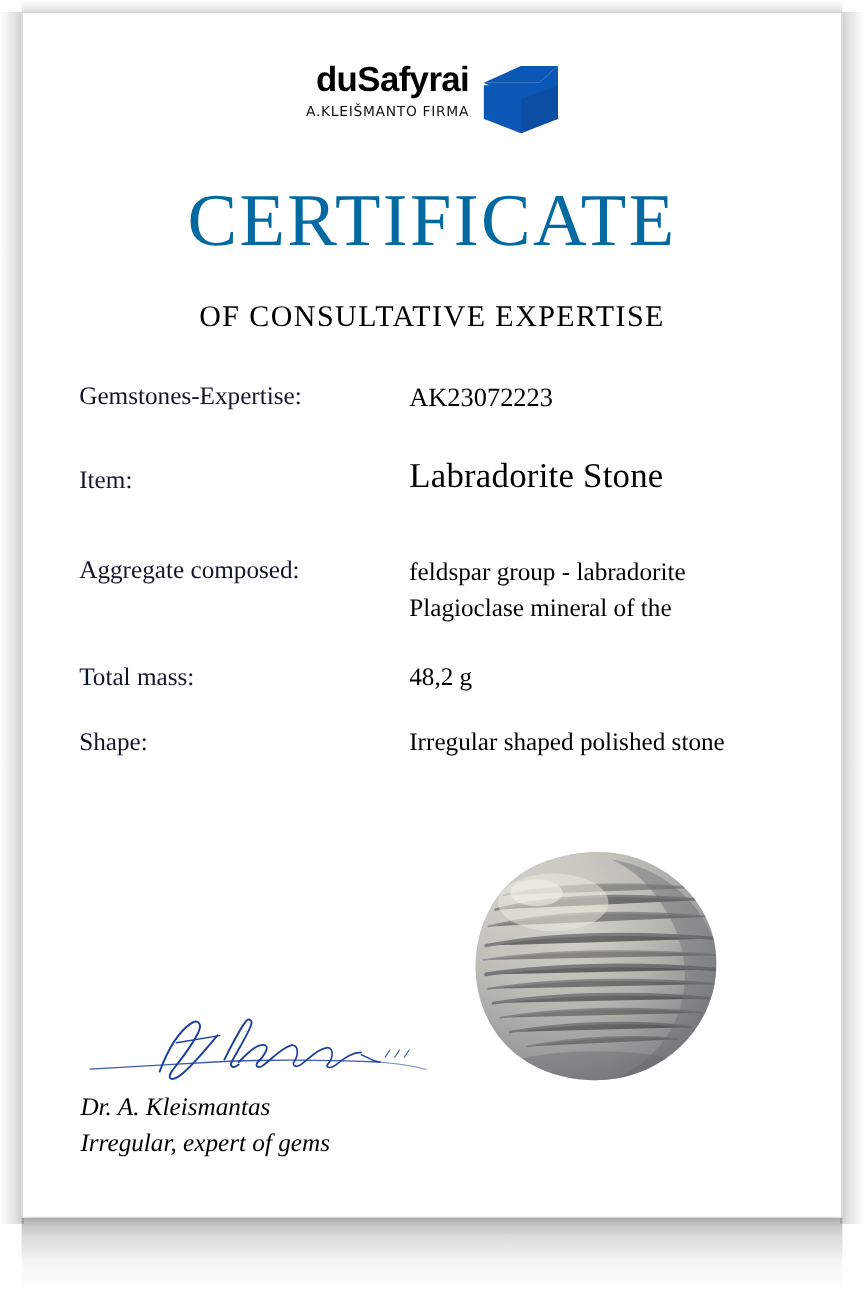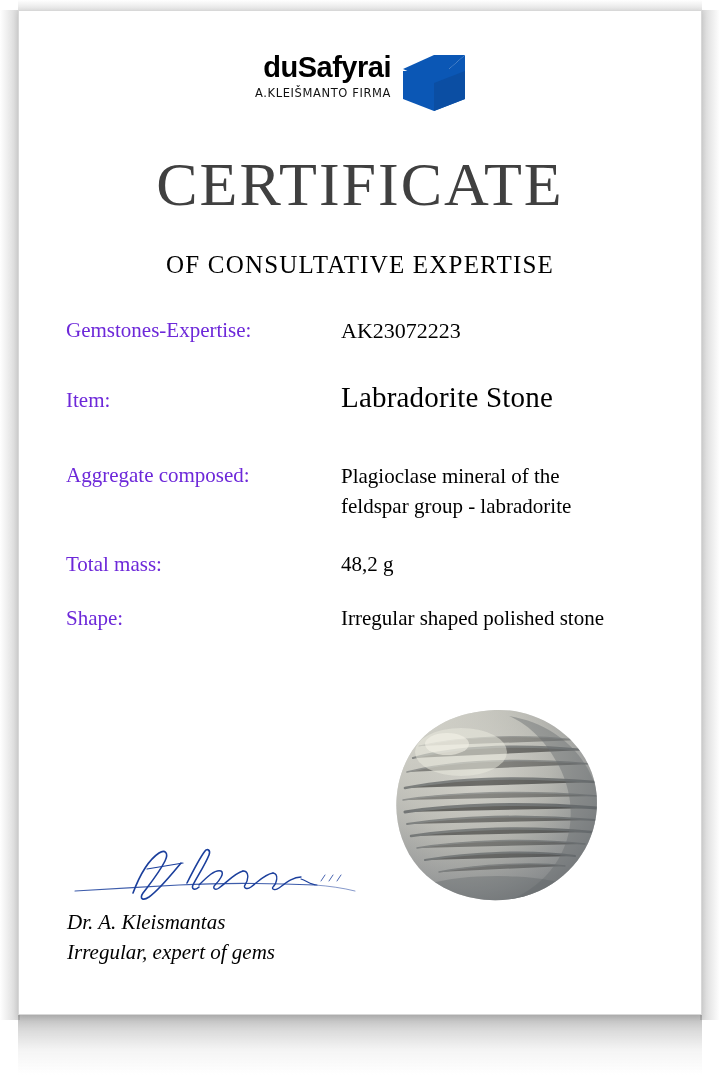--- a/index.html
+++ b/index.html
@@ -94,21 +94,21 @@
 
   
   .title {
     position: absolute;
     top: 138px;
     left: 0; right: 0;
     text-align: center;
     font-family: "Liberation Serif", serif;
     font-size: 62px;
     letter-spacing: 2px;
-    color: #404040;
+    color: #0369a1;
     font-weight: 400;
   }
   .subtitle {
     position: absolute;
     top: 240px;
     left: 0; right: 0;
     text-align: center;
     font-family: "Liberation Serif", serif;
     font-size: 25px;
     letter-spacing: 1.2px;
@@ -124,21 +124,21 @@
   }
   .row {
     display: flex;
     align-items: flex-start;
     margin-bottom: 22px;
   }
   .row .label {
     width: 275px;
     flex: 0 0 275px;
     font-size: 21px;
-    color: #6d28d9;
+    color: #0f172a;
     line-height: 1.35;
   }
   .row .value {
     font-size: 21px;
     color: #000;
     line-height: 1.35;
   }
   .row.id { margin-bottom: 32px; }
   .row.id .value { font-size: 22px; }
   .row.item { margin-bottom: 44px; }
@@ -218,22 +218,22 @@
     </div>
 
     <div class="row item">
       <div class="label">Item:</div>
       <div class="value">Labradorite Stone</div>
     </div>
 
     <div class="row aggregate">
       <div class="label">Aggregate composed:</div>
       <div class="value">
+        <div>feldspar group - labradorite</div>
         <div>Plagioclase mineral of the</div>
-        <div>feldspar group - labradorite</div>
       </div>
     </div>
 
     <div class="row mass">
       <div class="label">Total mass:</div>
       <div class="value">48,2 g</div>
     </div>
 
     <div class="row shape">
       <div class="label">Shape:</div>

